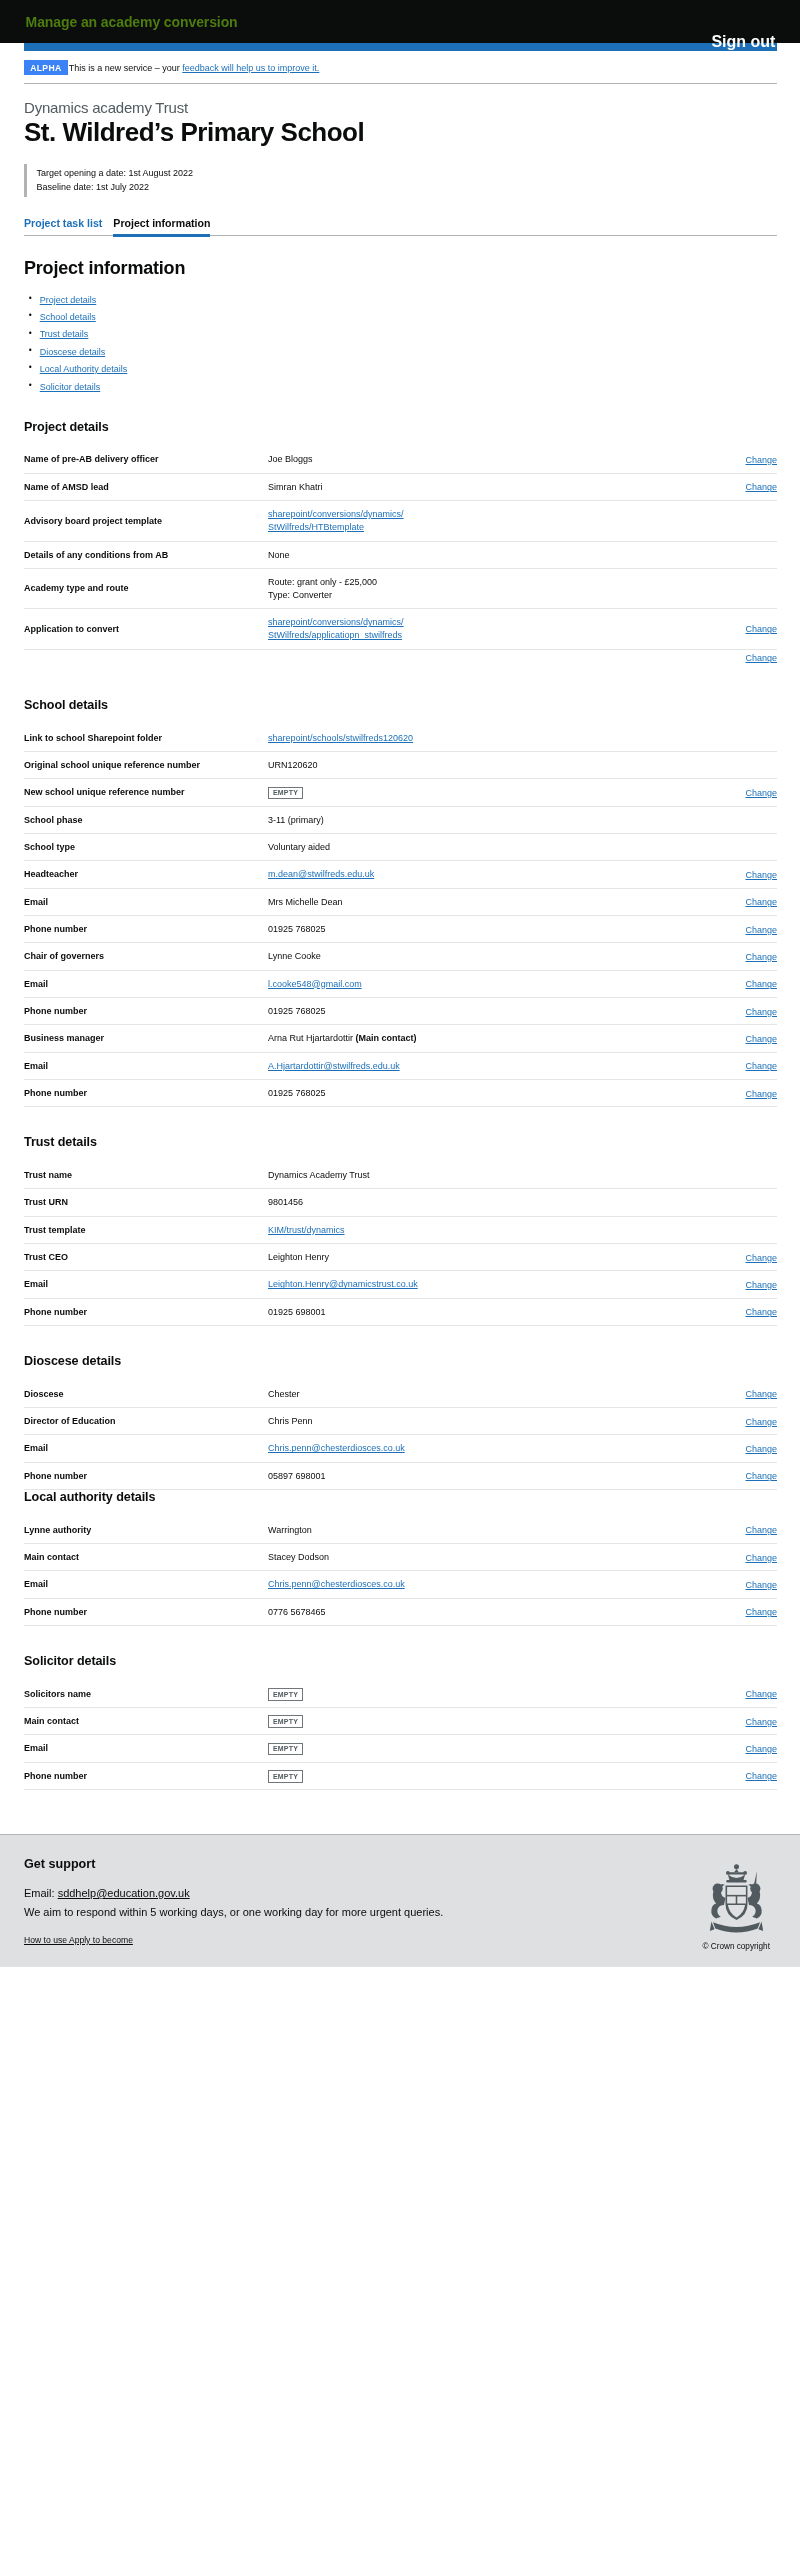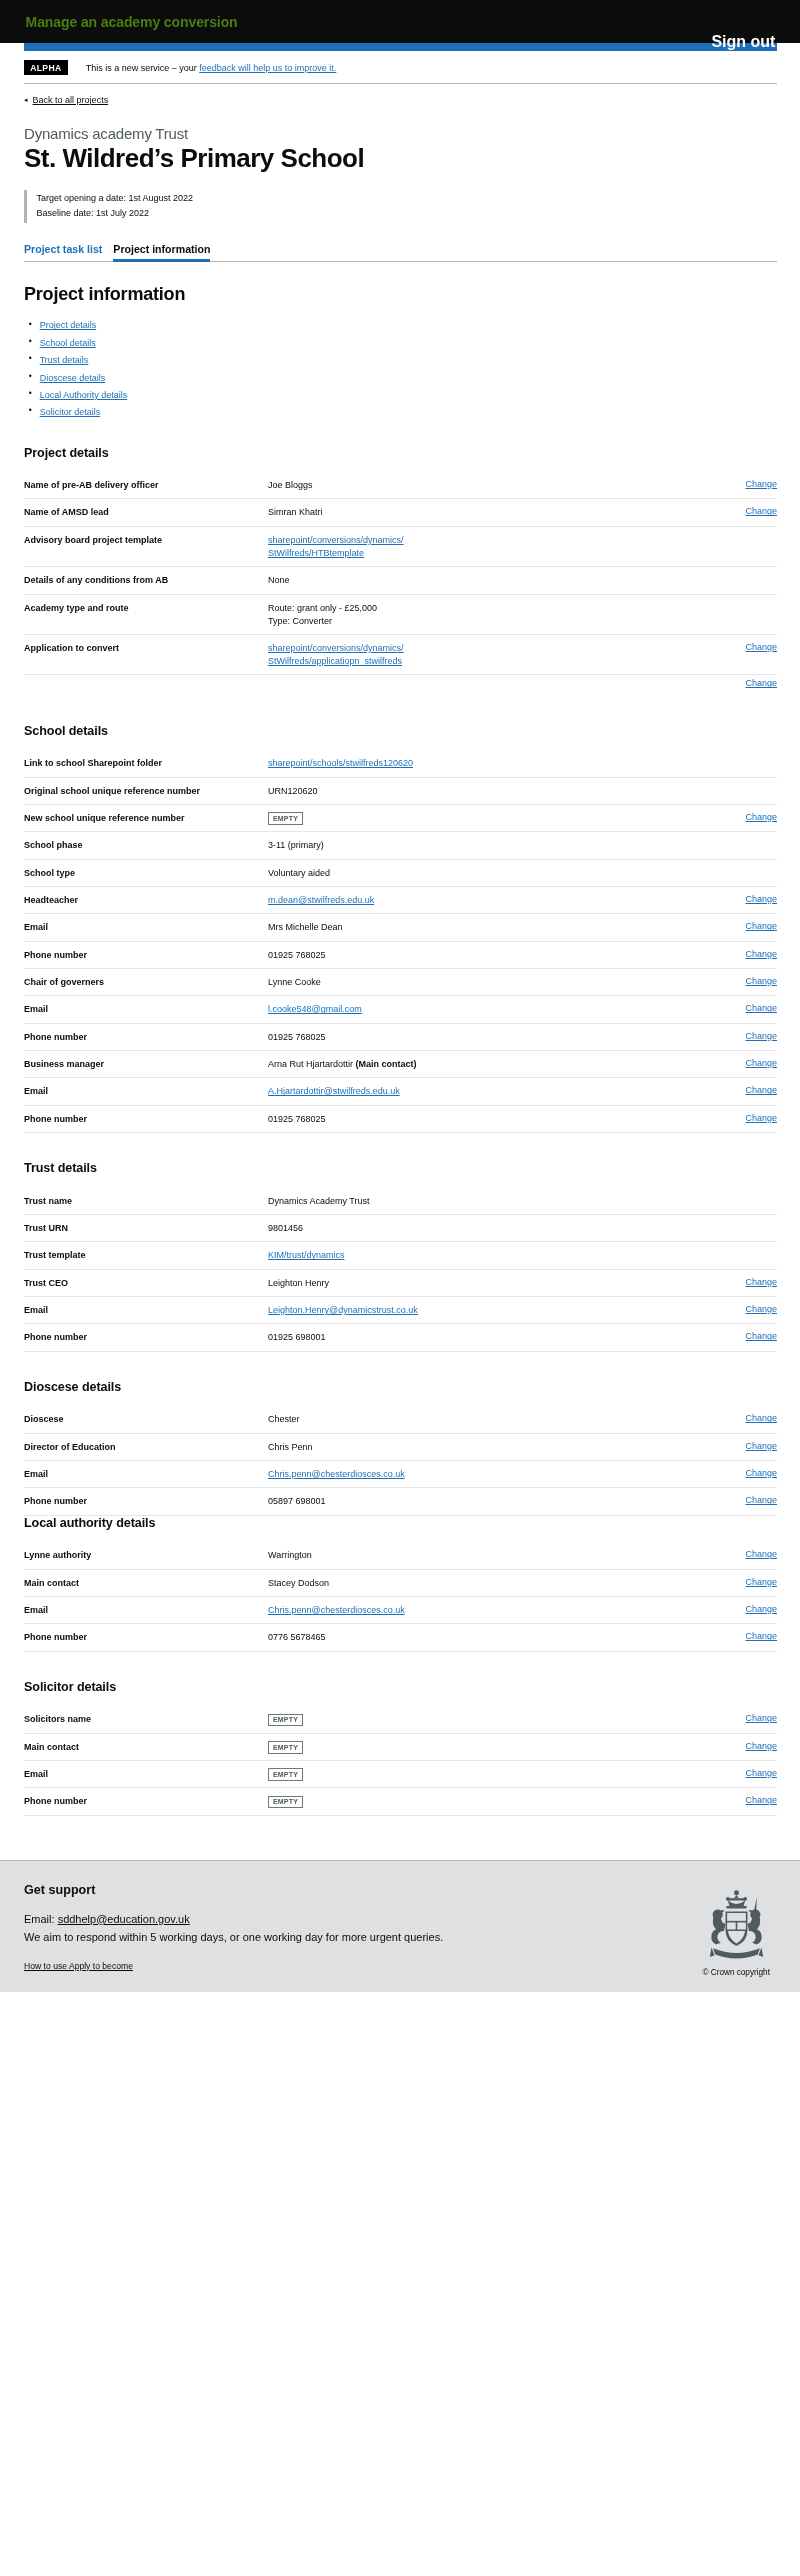--- a/index.html
+++ b/index.html
@@ -56,28 +56,28 @@
 
   
   .phase-banner {
     padding: 9.4px 0 7.8px 0;
     border-bottom: 0.8px solid #b1b4b6;
     display: flex;
     align-items: center;
   }
   .phase-tag {
     display: inline-block;
-    background: #000000;
+    background: #3b82f6;
     color: #ffffff;
     font-size: 8.6px;
     font-weight: bold;
     letter-spacing: 0.3px;
     padding: 2.4px 6.3px 2.4px 6.3px;
     text-transform: uppercase;
-    margin-right: 18px;
+    margin-right: 1px;
   }
   .phase-text {
     font-size: 9px;
     color: #0b0c0c;
   }
   .phase-text a {
     color: #1d70b8;
     text-decoration: underline;
   }
 
@@ -198,21 +198,21 @@
     font-weight: bold;
     margin: 0 0 7.8px 0;
     letter-spacing: -0.1px;
   }
   .block { margin-top: 28px; }
 
   
   .summary-list { width: 100%; }
   .sl-row {
     display: flex;
-    align-items: flex-start;
+    align-items: center;
     border-bottom: 0.8px solid #e4e5e6;
     padding: 7px 0 6.3px 0;
     min-height: 25px;
   }
   .sl-key {
     width: 204px;
     flex: 0 0 204px;
     font-size: 9px;
     font-weight: bold;
     line-height: 1.45;
@@ -348,26 +348,20 @@
 </header>
 <div class="blue-bar"></div>
 
 <div class="container">
 
   <div class="phase-banner">
     <span class="phase-tag">ALPHA</span>
     <span class="phase-text"><span>This is a new service – your </span><a href="#">feedback will help us to improve it.</a></span>
   </div>
 
-  <div class="back-link-wrap">
-    <a href="#" class="back-link">
-      <span class="back-arrow">◂</span>
-      <span>Back to all projects</span>
-    </a>
-  </div>
 
   <div class="title-block">
     <div class="caption">Dynamics academy Trust</div>
     <h1 class="page-heading">St. Wildred’s Primary School</h1>
   </div>
 
   <div class="inset">
     <div>Target opening a date: 1st August 2022</div>
     <div>Baseline date: 1st July 2022</div>
   </div>

